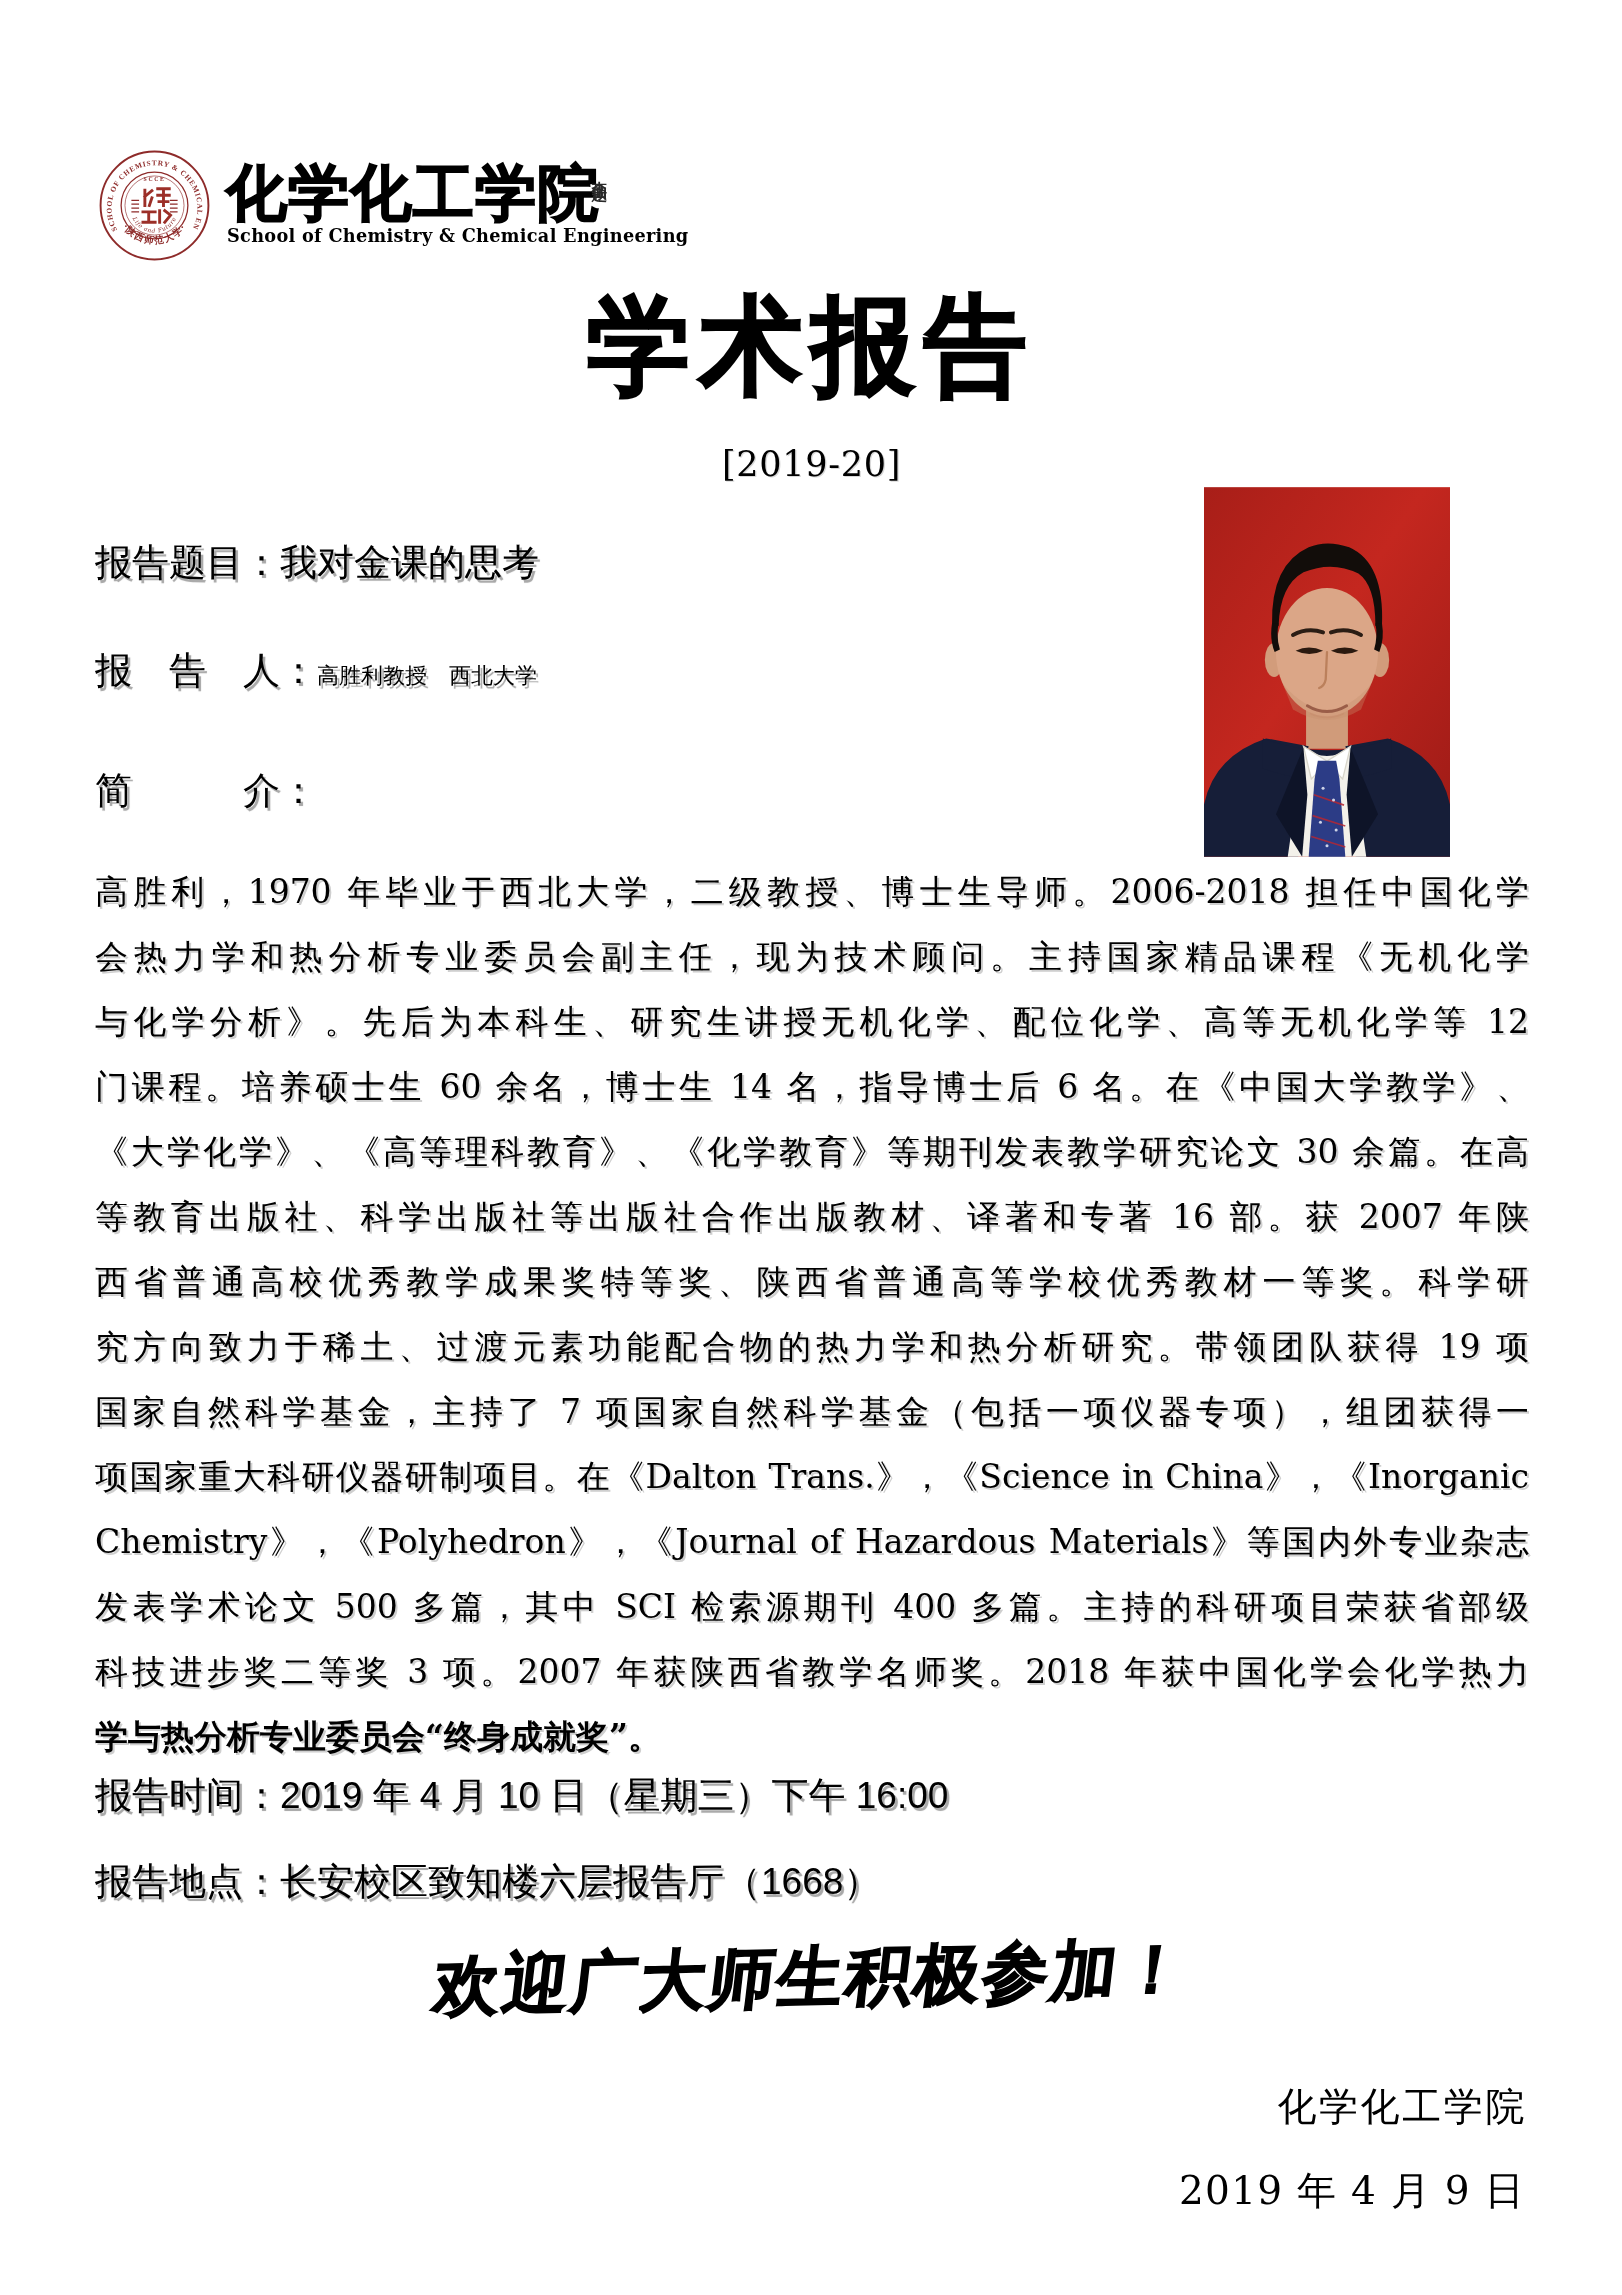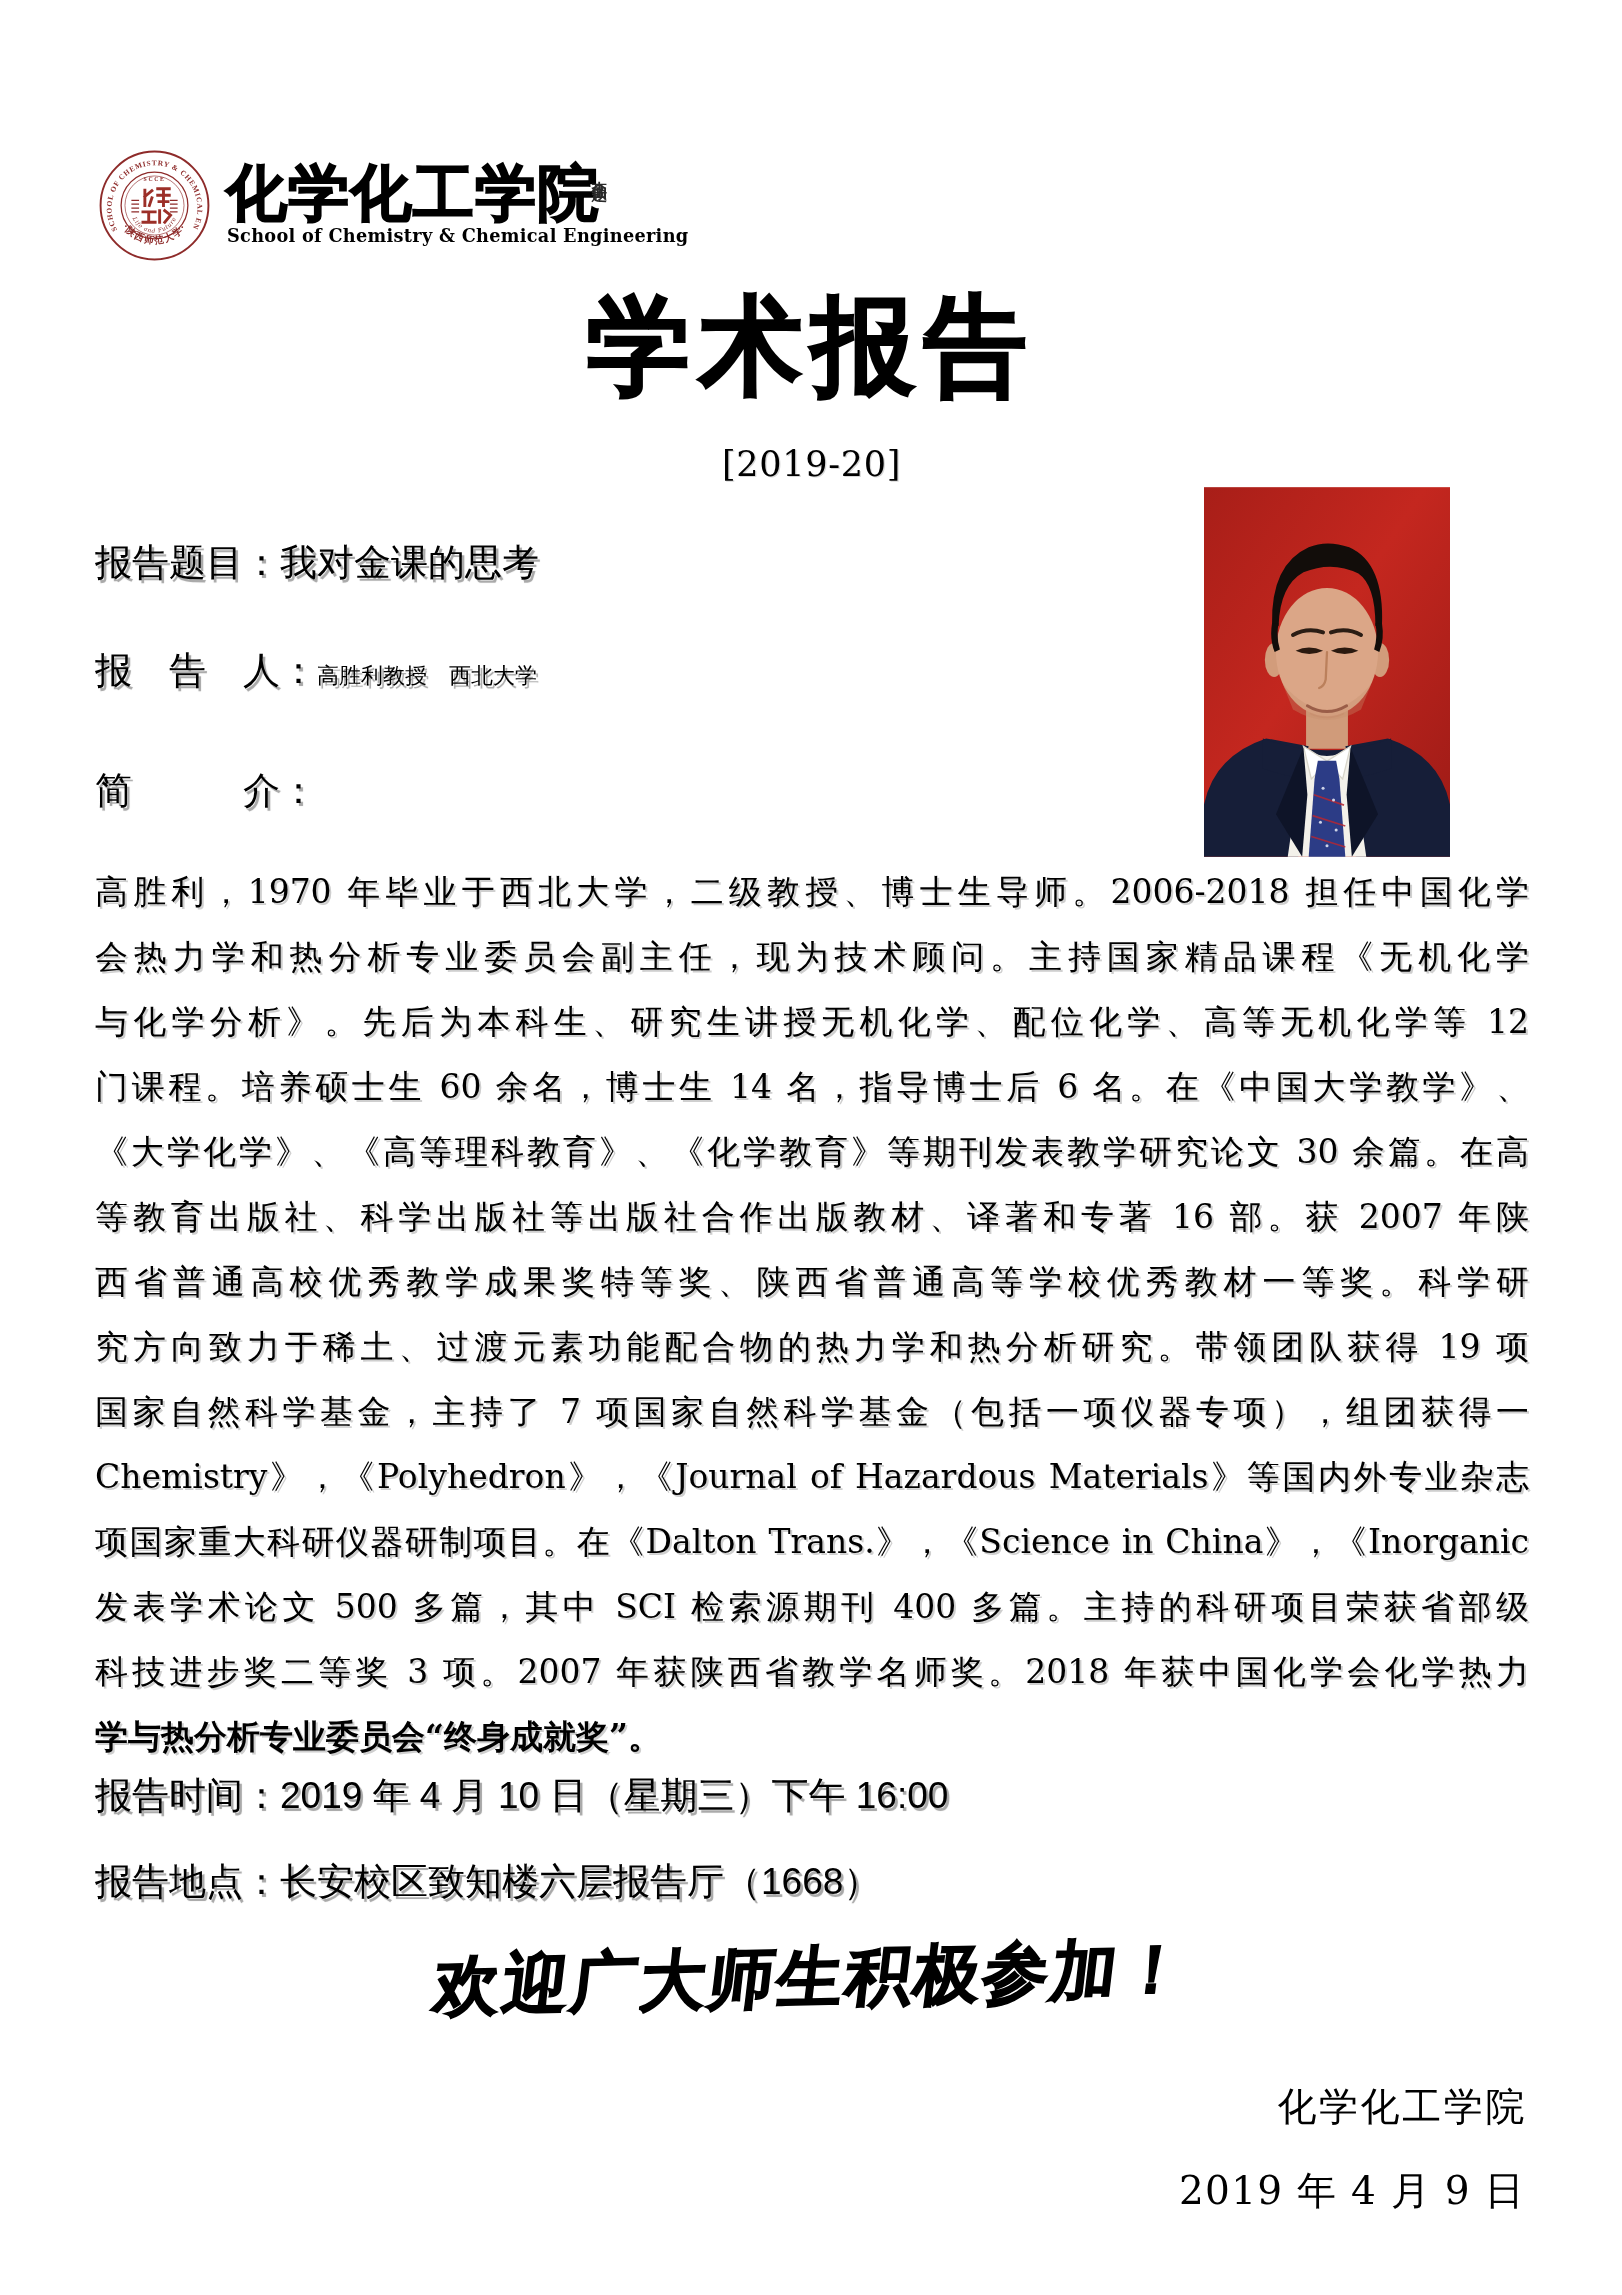--- a/index.html
+++ b/index.html
@@ -186,22 +186,22 @@
   <div class="bio">
     <div class="bio-line">高胜利，1970 年毕业于西北大学，二级教授、博士生导师。2006-2018 担任中国化学</div>
     <div class="bio-line">会热力学和热分析专业委员会副主任，现为技术顾问。主持国家精品课程《无机化学</div>
     <div class="bio-line">与化学分析》。先后为本科生、研究生讲授无机化学、配位化学、高等无机化学等 12</div>
     <div class="bio-line">门课程。培养硕士生 60 余名，博士生 14 名，指导博士后 6 名。在《中国大学教学》、</div>
     <div class="bio-line">《大学化学》、《高等理科教育》、《化学教育》等期刊发表教学研究论文 30 余篇。在高</div>
     <div class="bio-line">等教育出版社、科学出版社等出版社合作出版教材、译著和专著 16 部。获 2007 年陕</div>
     <div class="bio-line">西省普通高校优秀教学成果奖特等奖、陕西省普通高等学校优秀教材一等奖。科学研</div>
     <div class="bio-line">究方向致力于稀土、过渡元素功能配合物的热力学和热分析研究。带领团队获得 19 项</div>
     <div class="bio-line">国家自然科学基金，主持了 7 项国家自然科学基金（包括一项仪器专项），组团获得一</div>
+    <div class="bio-line">项国家重大科研仪器研制项目。在《Dalton Trans.》，《Science in China》，《Inorganic</div>
     <div class="bio-line">Chemistry》，《Polyhedron》，《Journal of Hazardous Materials》等国内外专业杂志</div>
-    <div class="bio-line">项国家重大科研仪器研制项目。在《Dalton Trans.》，《Science in China》，《Inorganic</div>
     <div class="bio-line">发表学术论文 500 多篇，其中 SCI 检索源期刊 400 多篇。主持的科研项目荣获省部级</div>
     <div class="bio-line">科技进步奖二等奖 3 项。2007 年获陕西省教学名师奖。2018 年获中国化学会化学热力</div>
     <div class="bio-line last">学与热分析专业委员会“终身成就奖”。</div>
   </div>
 
   <div class="time-line hei">
     <span>报告时间：</span><span>2019 年 4 月 10 日（星期三）下午 16:00</span>
   </div>
   <div class="venue-line hei">
     <span>报告地点：</span><span>长安校区致知楼六层报告厅（1668）</span>

